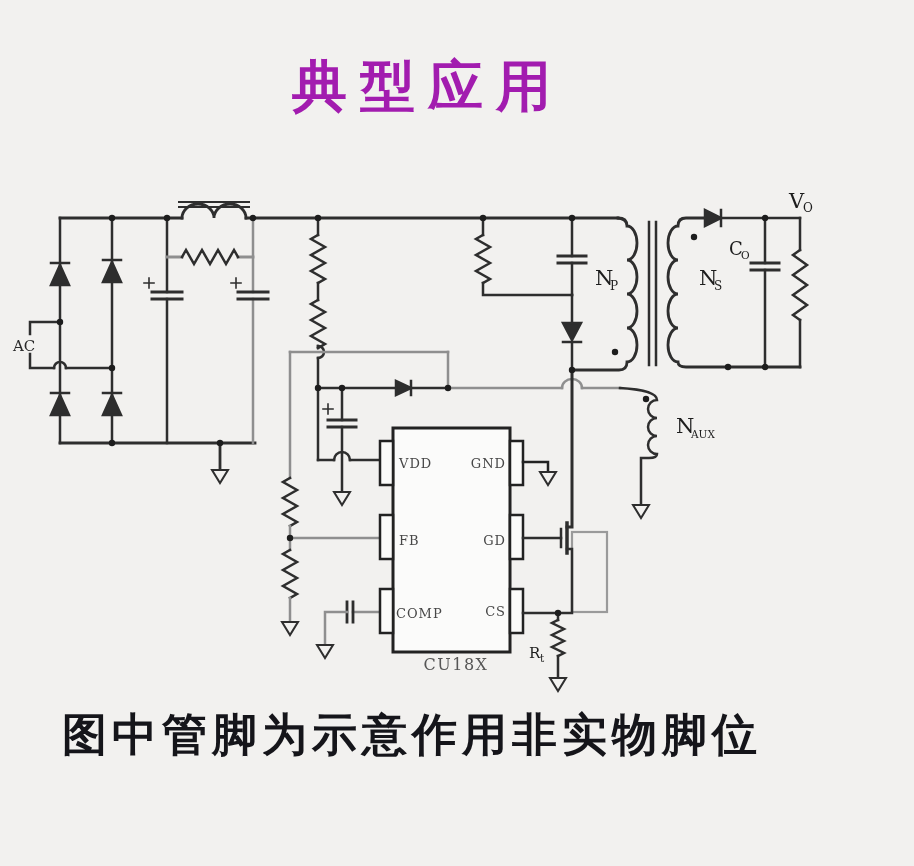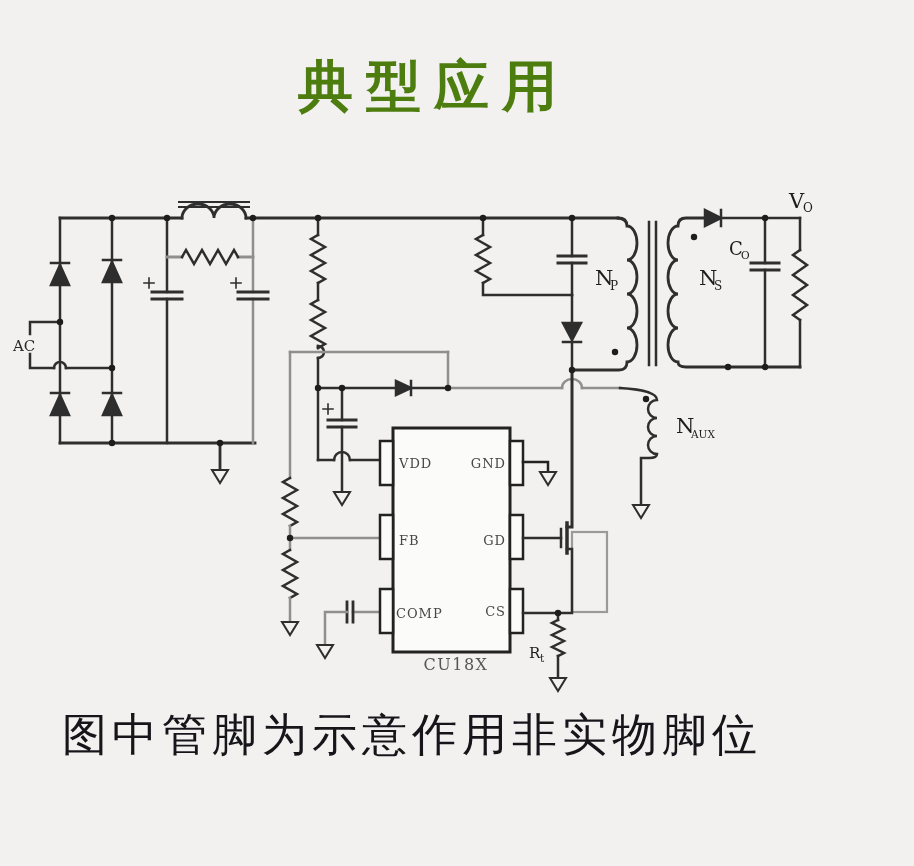--- a/index.html
+++ b/index.html
@@ -2,27 +2,27 @@
 <html><head>
 <meta charset="utf-8">
 <style>
   html,body{margin:0;padding:0;}
   body{
     width:914px;height:866px;position:relative;overflow:hidden;
     background:#f2f1ef;
     font-family:"DejaVu Sans","Liberation Sans",sans-serif;
   }
   .page-title{
-    position:absolute;left:298px;top:50px;
-    font-size:55px;font-weight:900;letter-spacing:13px;color:#4d7c0f;
+    position:absolute;left:292px;top:50px;
+    font-size:55px;font-weight:900;letter-spacing:13px;color:#a21caf;
     font-family:"DejaVu Sans",sans-serif;white-space:nowrap;
   }
   .page-caption{
     position:absolute;left:62px;top:705px;
-    font-size:45px;font-weight:400;letter-spacing:5px;color:#15151a;
+    font-size:45px;font-weight:700;letter-spacing:5px;color:#15151a;
     font-family:"DejaVu Sans",sans-serif;white-space:nowrap;
   }
   svg text{font-family:"DejaVu Serif","Liberation Serif",serif;}
   .pinlbl{font-size:13px;fill:#474747;letter-spacing:1px;}
   .biglbl{font-size:21px;fill:#1d1d1d;}
   .sublbl{font-size:12px;fill:#1d1d1d;}
   .smlsub{font-size:10.5px;fill:#1d1d1d;}
   .chipname{font-size:16px;fill:#565656;letter-spacing:1.5px;}
   .aclbl{font-size:15px;fill:#2a2a2a;}
 </style>

